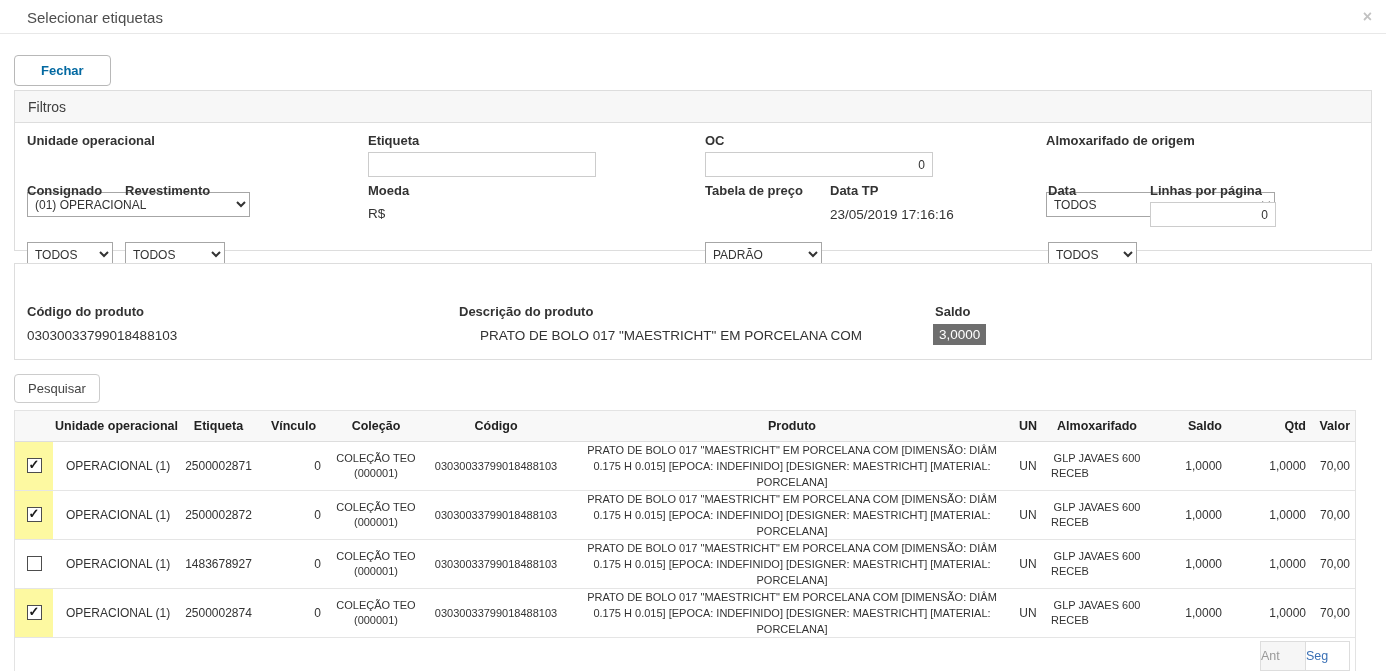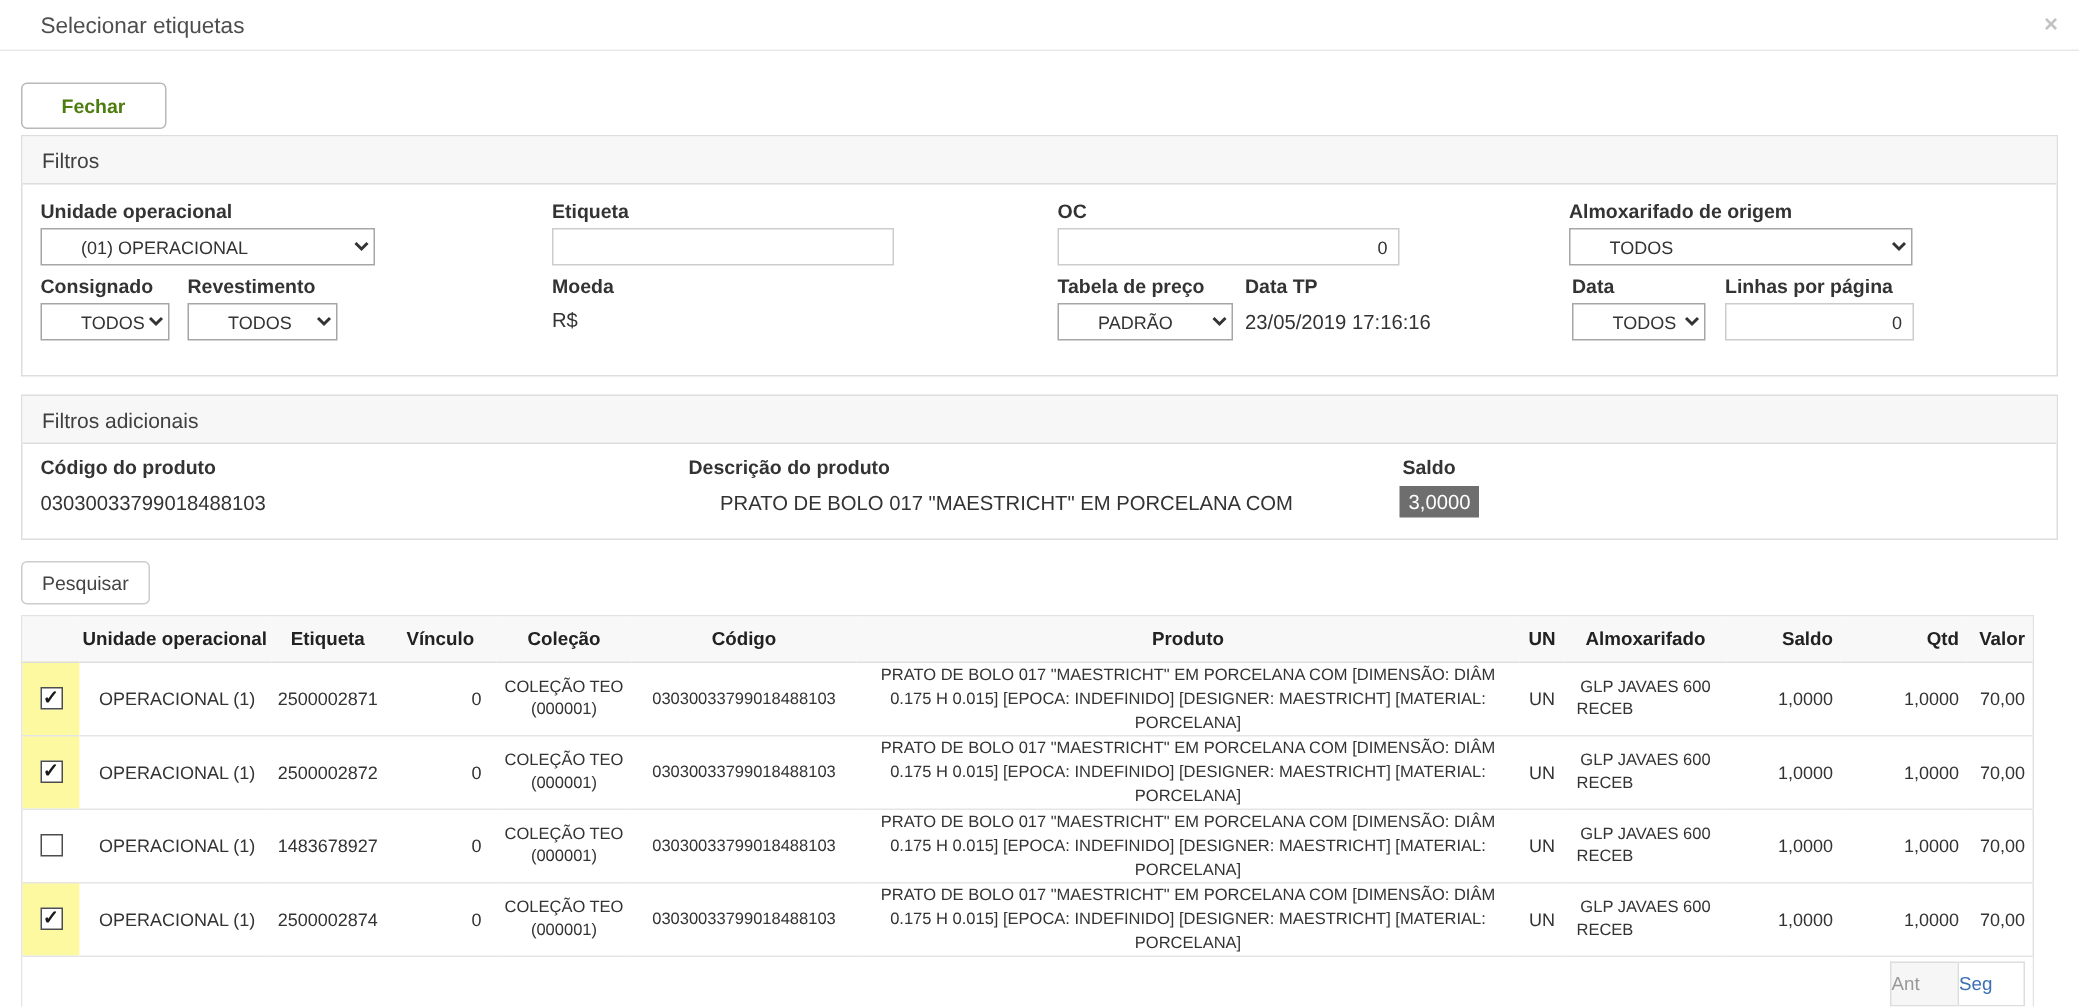--- a/index.html
+++ b/index.html
@@ -7,30 +7,30 @@
   body {
     font-family: "Liberation Sans", sans-serif;
     background: #fff; color: #333;
     position: relative; overflow: hidden;
   }
   
   .titlebar { position: absolute; top: 0; left: 0; right: 0; height: 34px; border-bottom: 1px solid #e8e8e8; background: #fff; }
   .dlg-title { position: absolute; left: 27px; top: 9px; font-size: 15px; color: #4d4d4d; }
   .close-x { position: absolute; right: 14px; top: 8px; font-size: 16px; font-weight: bold; color: #c2c2c2; cursor: pointer; }
   
-  .btn { background: #fff; border: 1px solid #b8b8b8; border-radius: 4px; font-family: inherit; color: #4d7c0f; cursor: pointer; }
+  .btn { background: #fff; border: 1px solid #b8b8b8; border-radius: 4px; font-family: inherit; color: #0369a1; cursor: pointer; }
   .btn-fechar { position: absolute; left: 14px; top: 55px; height: 31px; padding: 0 26px; font-size: 13px; font-weight: bold; }
   
   .panel { position: absolute; left: 14px; width: 1358px; border: 1px solid #ddd; background: #fff; }
   #panel-filtros { top: 90px; height: 161px; }
   #panel-adicionais { top: 263px; height: 97px; }
   .panel-header { height: 32px; line-height: 32px; padding-left: 13px; background: #f7f7f7; border-bottom: 1px solid #ddd; font-size: 14px; color: #404040; }
   .f-label { position: absolute; font-size: 13px; font-weight: bold; color: #333; white-space: nowrap; }
   .f-text { position: absolute; font-size: 13.5px; color: #333; white-space: nowrap; }
-  .f-select { position: absolute; height: 25px; border: 1px solid #a6a6a6; border-radius: 0; background: #fff; font-family: inherit; font-size: 12px; color: #333; padding-left: 22px; }
+  .f-select { position: absolute; height: 25px; border: 1px solid #a6a6a6; border-radius: 0; background: #fff; font-family: inherit; font-size: 12px; color: #333; padding-left: 3px; margin-top: 40px; }
   .f-input { position: absolute; height: 25px; border: 1px solid #ccc; background: #fff; font-family: inherit; font-size: 12px; color: #333; padding: 0 7px; }
   .num { text-align: right; }
   .saldo-sel { position: absolute; background: #6e6e6e; color: #fff; font-size: 13.5px; padding: 3px 6px; }
   
   .actions { position: absolute; top: 374px; left: 14px; display: flex; gap: 12px; }
   .btn-action { height: 29px; padding: 0 13px; font-size: 13px; color: #444; border: 1px solid #ccc; border-radius: 4px; background: #fff; }
   .amarrar-wrap { position: relative; display: inline-block; }
   .red-ellipse { position: absolute; left: -5px; right: -9px; top: -4px; bottom: -5px; border: 2.5px solid #cc1111; border-radius: 50%; pointer-events: none; }
   
   .table-wrap { position: absolute; top: 410px; left: 14px; width: 1342px; border: 1px solid #e3e3e3; background: #fff; }
@@ -108,21 +108,20 @@
   <span class="f-label" style="left:1033px; top:92px;">Data</span>
   <select class="f-select" style="left:1033px; top:111px; width:89px;">
     <option>TODOS</option>
   </select>
 
   <span class="f-label" style="left:1135px; top:92px;">Linhas por página</span>
   <input class="f-input num" style="left: 1135px; top: 111px; width: 126px;" value="0">
 </div>
 
 <div class="panel" id="panel-adicionais">
-  <div class="panel-header">Filtros adicionais</div>
 
   <span class="f-label" style="left:12px; top:40px;">Código do produto</span>
   <span class="f-text" style="left:12px; top:64px;">03030033799018488103</span>
 
   <span class="f-label" style="left:444px; top:40px;">Descrição do produto</span>
   <span class="f-text" style="left:465px; top:64px;">PRATO DE BOLO 017 "MAESTRICHT" EM PORCELANA COM</span>
 
   <span class="f-label" style="left:920px; top:40px;">Saldo</span>
   <span class="saldo-sel" style="left:918px; top:60px;">3,0000</span>
 </div>

